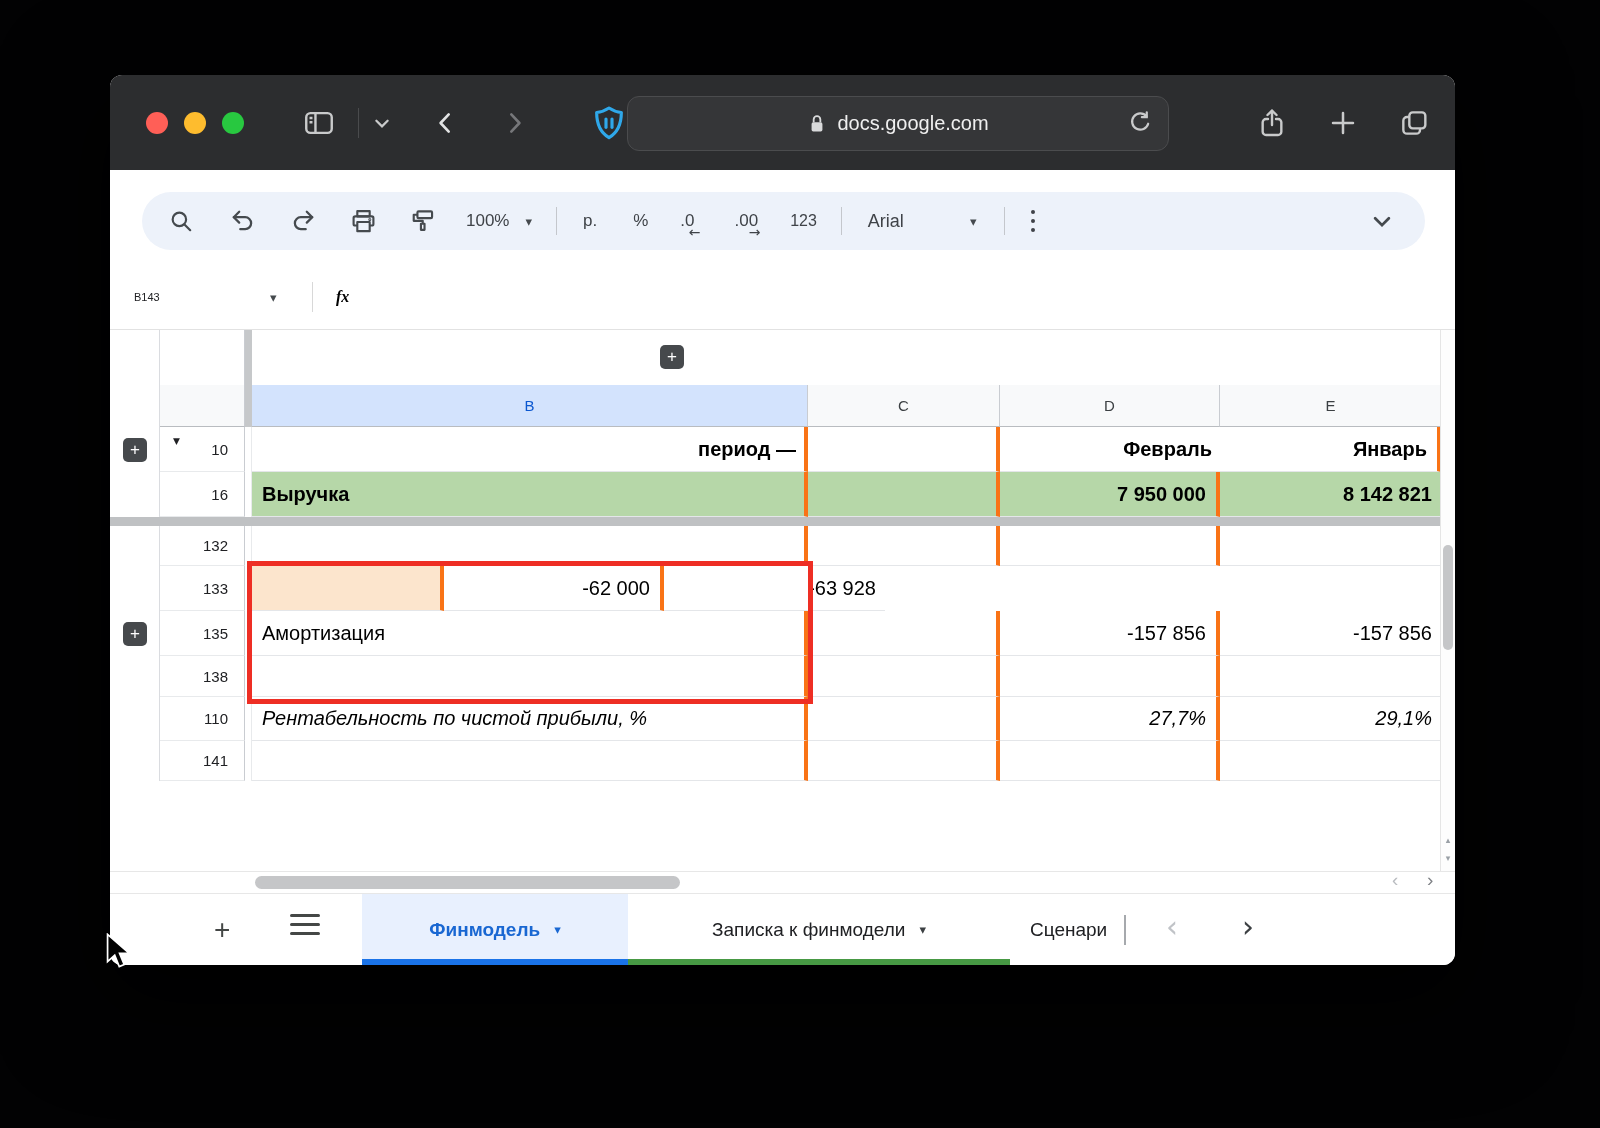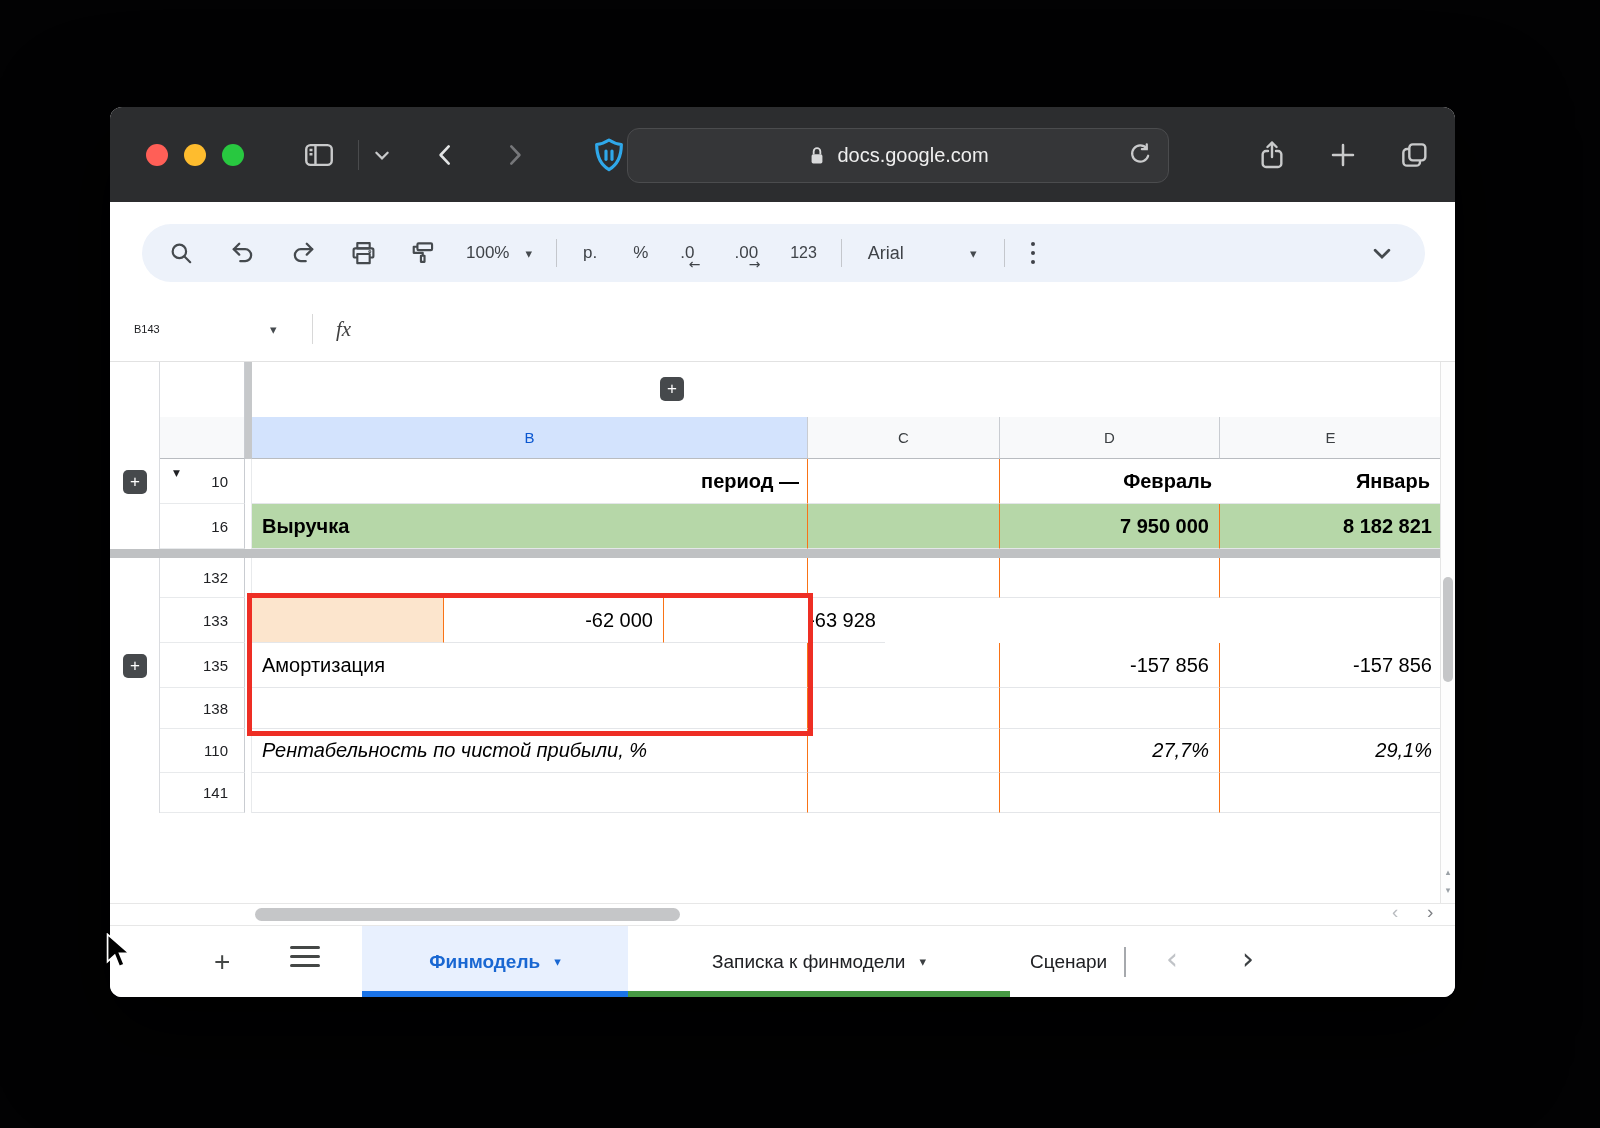--- a/index.html
+++ b/index.html
@@ -1,19 +1,19 @@
 <!DOCTYPE html>
 <html><head>
 <meta charset="utf-8">
 <style>
   html,body{margin:0;padding:0;}
   body{width:1600px;height:1128px;background:#020203;position:relative;overflow:hidden;
        font-family:"Liberation Sans",sans-serif;}
   .window{position:absolute;left:110px;top:75px;width:1345px;height:890px;border-radius:12px;
-          background:#fff;overflow:hidden;box-shadow:0 30px 90px 20px rgba(0,0,0,.85);margin-top:32px;}
+          background:#fff;overflow:hidden;box-shadow:0 30px 90px 20px rgba(0,0,0,.85);}
   
   .titlebar{height:95px;background:#2c2d2f;position:relative;display:flex;align-items:center;}
   .tl{width:22px;height:22px;border-radius:50%;}
   .tl.red{background:#ff5f57;margin-left:36px;}
   .tl.yellow{background:#febc2e;margin-left:16px;}
   .tl.green{background:#28c840;margin-left:16px;}
   .tb-ic{display:flex;align-items:center;justify-content:center;}
   .tb-sep{width:1px;height:30px;background:#4a4b4d;margin-left:22px;}
   .urlbar{position:absolute;left:517px;top:21px;width:540px;height:53px;background:#353638;
           border:1px solid #4b4c4e;border-radius:12px;display:flex;align-items:center;
@@ -31,31 +31,31 @@
   .decimal .sub{position:absolute;font-size:14px;top:13px;left:60%;font-family:"DejaVu Sans",sans-serif;}
   .dots{display:flex;flex-direction:column;gap:5px;}
   .dots i{width:4px;height:4px;border-radius:50%;background:#3f4348;}
   
   .fbar{height:65px;background:#fff;border-bottom:1px solid #e2e2e2;display:flex;align-items:center;
         position:relative;box-sizing:border-box;}
   .cellref{position:absolute;left:24px;font-size:11px;color:#202124;}
   .fb-caret{position:absolute;left:160px;}
   .fb-div{position:absolute;left:202px;width:1px;height:30px;background:#d8d8d8;}
   .fx{position:absolute;left:226px;font-family:"Liberation Serif",serif;font-style:italic;
-      font-size:21px;color:#404040;font-weight:400;}
+      font-size:16px;color:#000000;font-weight:700;}
   
   .sheet{height:541px;position:relative;background:#fff;}
   .row{display:flex;position:relative;}
   .gut{width:50px;flex:none;background:#fff;border-right:1px solid #dadce0;position:relative;box-sizing:border-box;}
   .rn{width:85px;flex:none;background:#fff;border-right:1px solid #c9ccd1;border-bottom:1px solid #e8eaec;
       box-sizing:border-box;display:flex;align-items:center;justify-content:flex-end;
       padding-right:16px;font-size:15px;color:#202124;position:relative;}
   .strip{width:7px;flex:none;box-sizing:border-box;background:#fff;border-right:1px solid #e8eaec;}
   .sd{background:#c6c8ca !important;border-right:none !important;}
-  .cell{box-sizing:border-box;border-right:1px solid #f97316;border-bottom:1px solid #e4e6e9;
+  .cell{box-sizing:border-box;border-right:4px solid #f97316;border-bottom:1px solid #e4e6e9;
         font-size:20px;color:#000;display:flex;align-items:center;background:#fff;overflow:hidden;white-space:nowrap;}
   .cb{width:556px;padding-left:10px;}
   .cc{width:192px;justify-content:flex-end;padding-right:8px;}
   .cd{width:220px;justify-content:flex-end;padding-right:10px;}
   .ce{width:221px;justify-content:flex-end;padding-right:9px;border-right:none;}
   .right{justify-content:flex-end;padding-right:8px;}
   .h55{height:55px}.h42{height:42px}.h45{height:45px}.h44{height:44px}.h41{height:41px}.h40{height:40px}
   .sp .cell{border:none;background:#fff;}
   .sp .rn{border-bottom:none;}
   .hdr .cell{background:#f8f9fa;justify-content:center;padding:0;font-size:15px;color:#3c4043;
@@ -303,21 +303,21 @@
 
     <div class="row bold green h45">
       <div class="gut"></div>
       <div class="rn">
         <span>16</span>
       </div>
       <div class="strip"></div>
       <div class="cell cb">Выручка</div>
       <div class="cell cc"></div>
       <div class="cell cd">7 950 000</div>
-      <div class="cell ce">8 182 821</div>
+      <div class="cell ce">8 142 821</div>
     </div>
 
     <div class="frozen-div"></div>
 
     <div class="row h40">
       <div class="gut"></div>
       <div class="rn">
         <span>132</span>
       </div>
       <div class="strip"></div>

